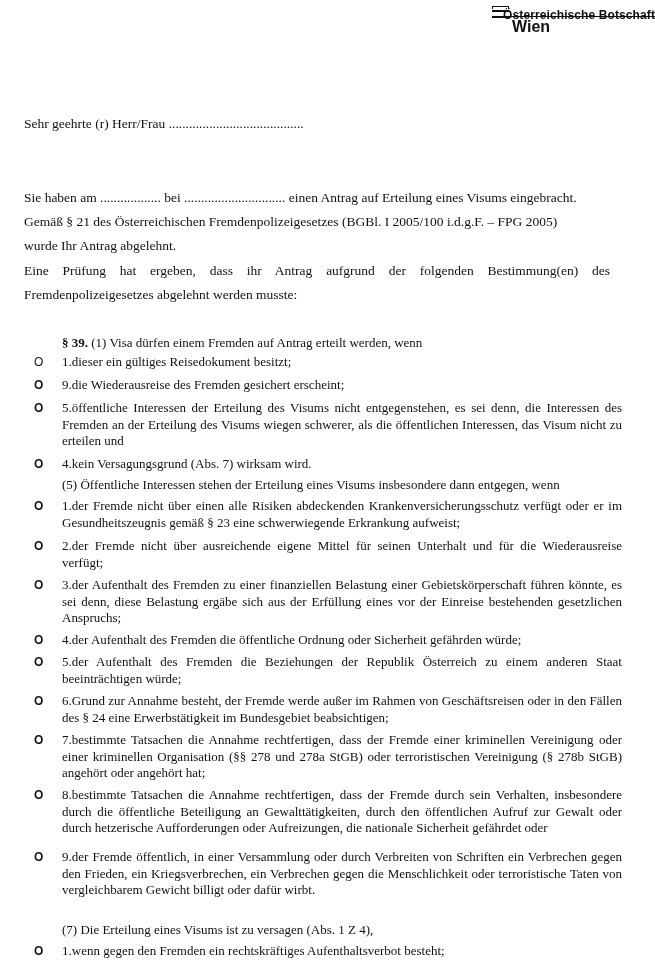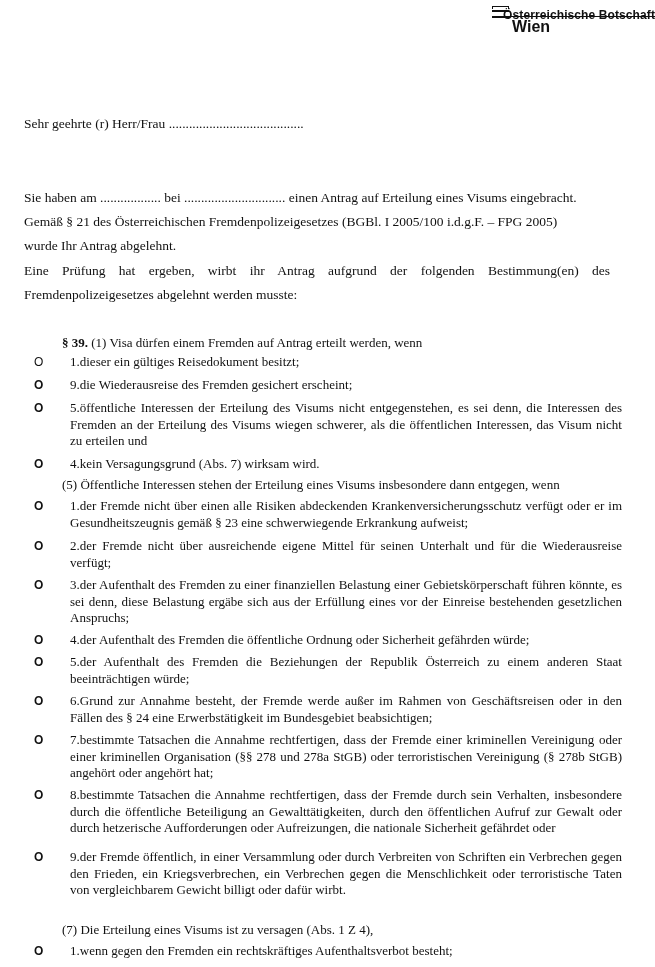--- a/index.html
+++ b/index.html
@@ -114,21 +114,20 @@
       flex: 0 0 28px;
       font-family: "Liberation Sans", sans-serif;
       font-weight: bold;
       font-size: 12px;
       line-height: 16.5px;
       color: #111;
     }
     .item .text {
       flex: 1;
       text-align: justify;
-      margin-left: 8px;
     }
   </style>
 </head>
 <body>
 
 <div class="letterhead">
   <div class="lh-row1">
     <span class="lh-logo">
       <span class="bar-a"></span>
       <span class="bar-b"></span>
@@ -139,21 +138,21 @@
   <div class="lh-rule2"></div>
   <div class="lh-city">Wien</div>
 </div>
 
 <div class="para" style="top:112px;">Sehr geehrte (r) Herr/Frau ........................................</div>
 
 <div class="para" style="top:186px;">Sie haben am .................. bei .............................. einen Antrag auf Erteilung eines Visums eingebracht.</div>
 <div class="para" style="top:210px;">Gemäß § 21 des Österreichischen Fremdenpolizeigesetzes (BGBl. I 2005/100 i.d.g.F. – FPG 2005)</div>
 <div class="para" style="top:234px;">wurde Ihr Antrag abgelehnt.</div>
 
-<div class="para wide-justify" style="top:259px;">Eine Prüfung hat ergeben, wirbt ihr Antrag aufgrund der folgenden Bestimmung(en) des Fremdenpolizeigesetzes abgelehnt werden musste:</div>
+<div class="para wide-justify" style="top:259px;">Eine Prüfung hat ergeben, dass ihr Antrag aufgrund der folgenden Bestimmung(en) des Fremdenpolizeigesetzes abgelehnt werden musste:</div>
 
 <div class="section-intro" style="top:334px;">
   <b>§ 39.</b>
   <span>(1) Visa dürfen einem Fremden auf Antrag erteilt werden, wenn</span>
 </div>
 
 <div class="item" style="top:354px;">
   <span class="bullet" style="font-weight:normal;">O</span>
   <span class="text">1.dieser ein gültiges Reisedokument besitzt;</span>
 </div>

